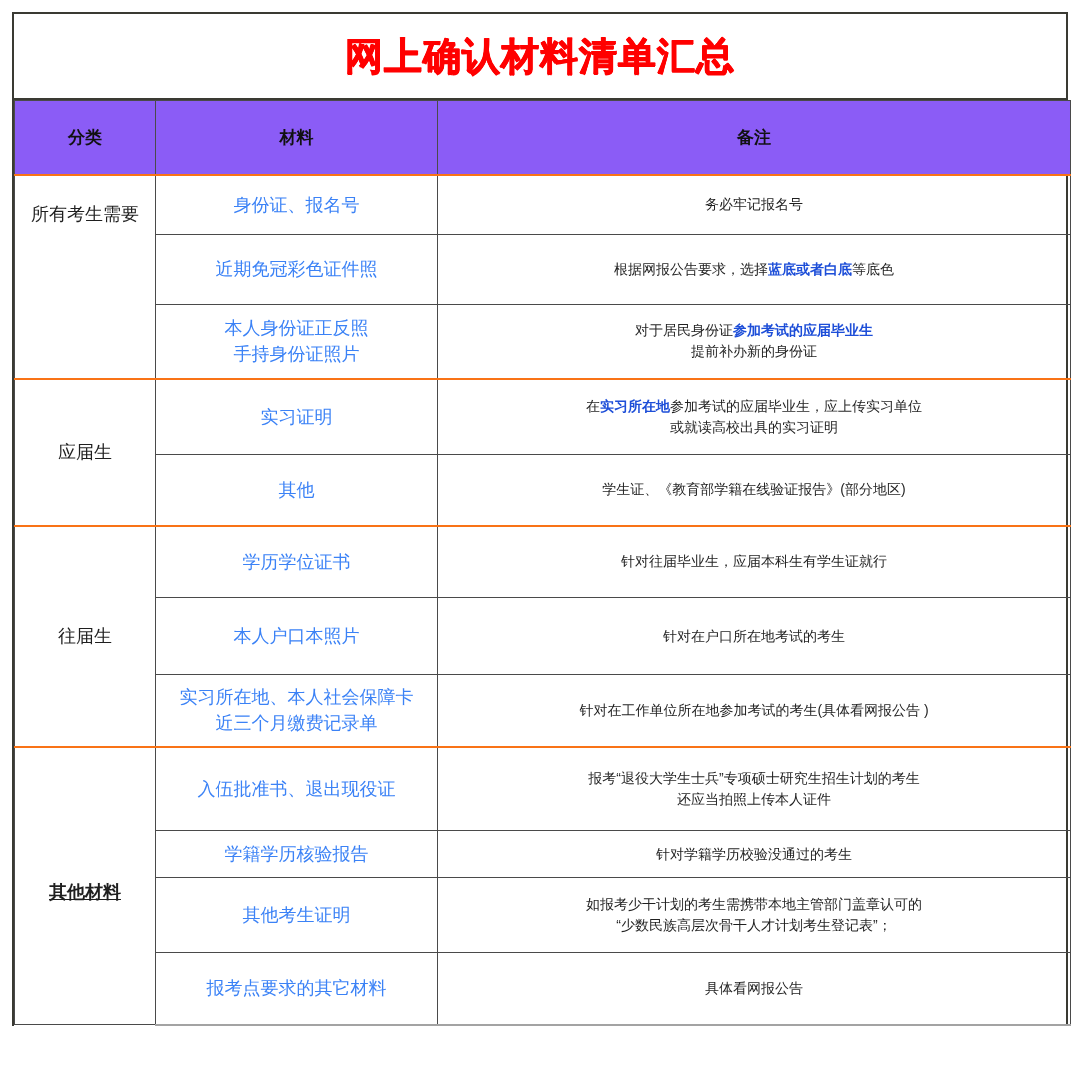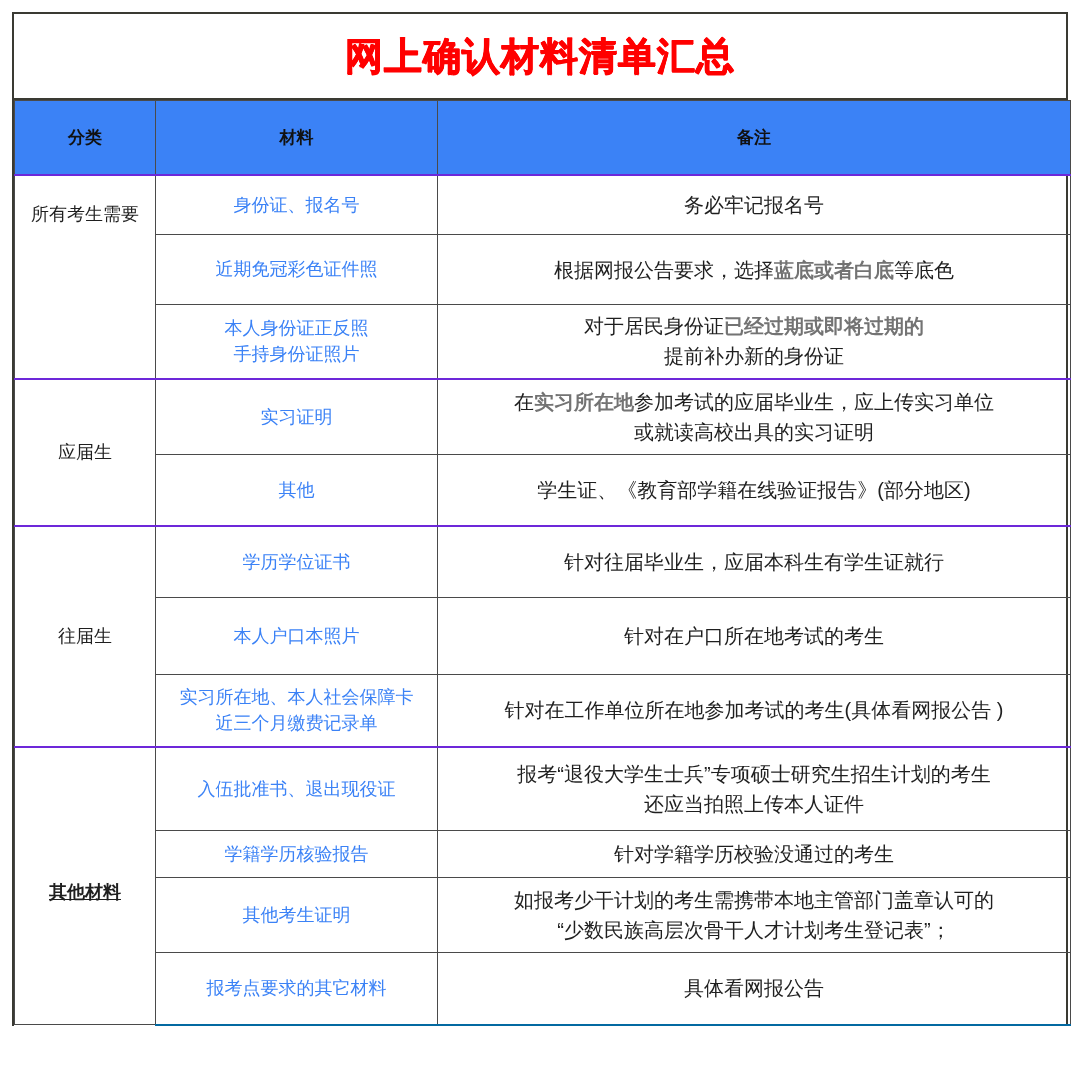--- a/index.html
+++ b/index.html
@@ -64,21 +64,21 @@
   table.matrix td {
     border: 1px solid #4a4a4a;
     box-sizing: border-box;
     text-align: center;
     vertical-align: middle;
     padding: 6px 8px;
   }
 
   
   thead th {
-    background: #3b82f6;
+    background: #8b5cf6;
     color: #111111;
     font-size: 17px;
     font-weight: 700;
     height: 74px;
     border-top: 1px solid #4a4a4a;
     border-bottom: 2px solid #3a3a33;
   }
 
   
   td.cat {
@@ -90,32 +90,32 @@
   td.cat.bold { font-weight: 700; }
   td.cat.align-top { vertical-align: top; padding-top: 26px; }
   td.cat.align-low { vertical-align: bottom; padding-bottom: 120px; text-decoration: underline; }
 
   td.mat {
     font-size: 18px;
     color: #3b82f6;
     line-height: 1.45;
   }
   td.note {
-    font-size: 20px;
+    font-size: 14px;
     color: #1f1f1f;
     line-height: 1.5;
     border-right: none;
   }
 
-  td.note b, td.mat b { font-weight: 700; color: #737373; font-family: Liberation Serif, serif; }
-
-  
-  tr.section-start > td { border-top: 2px solid #6d28d9; margin-left: 31px; }
-
-  tr.last-row > td { border-bottom: 2px solid #0369a1; }
+  td.note b, td.mat b { font-weight: 700; color: #1d4ed8; font-family: Liberation Serif, serif; }
+
+  
+  tr.section-start > td { border-top: 2px solid #f97316; margin-left: 31px; }
+
+  tr.last-row > td { border-bottom: 2px solid #a3a3a3; }
 
   .ln { display: block; }
 </style>
 </head>
 <body>
 
 <div class="page">
   <div class="sheet">
 
     <div class="title-row">
@@ -148,21 +148,21 @@
             <td class="note">
               <span class="ln"><span>根据网报公告要求，选择</span><b>蓝底或者白底</b><span>等底色</span></span>
             </td>
           </tr>
           <tr style="height: 74px;">
             <td class="mat">
               <span class="ln">本人身份证正反照</span>
               <span class="ln">手持身份证照片</span>
             </td>
             <td class="note">
-              <span class="ln"><span>对于居民身份证</span><b>已经过期或即将过期的</b></span>
+              <span class="ln"><span>对于居民身份证</span><b>参加考试的应届毕业生</b></span>
               <span class="ln"><span>提前补办新的身份证</span></span>
             </td>
           </tr>
           <tr class="section-start" style="height: 76px;">
             <td class="cat" rowspan="2">应届生</td>
             <td class="mat">实习证明</td>
             <td class="note">
               <span class="ln"><span>在</span><b>实习所在地</b><span>参加考试的应届毕业生，应上传实习单位</span></span>
               <span class="ln"><span>或就读高校出具的实习证明</span></span>
             </td>

